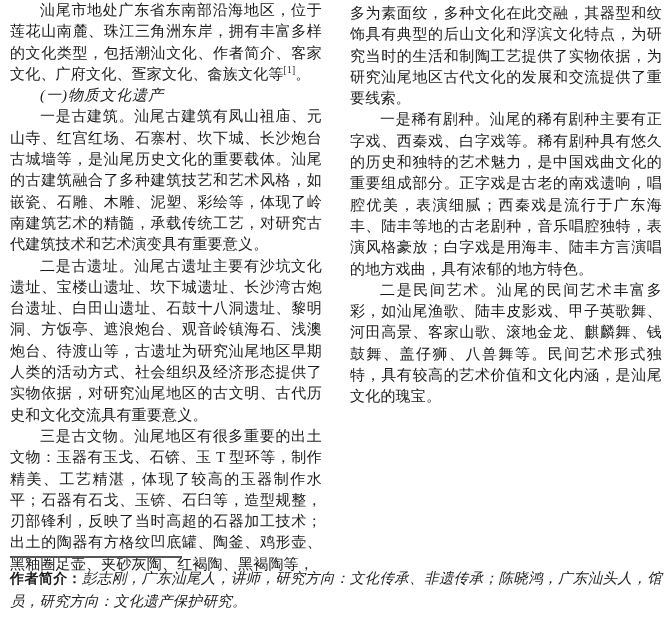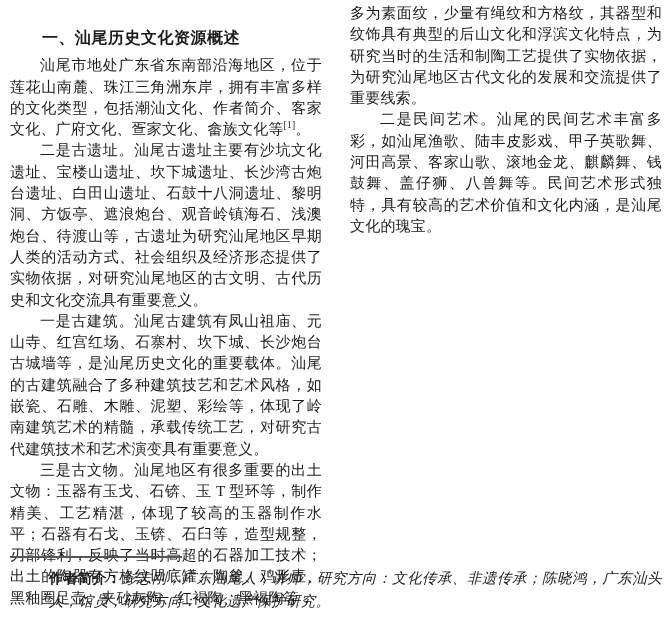--- a/index.html
+++ b/index.html
@@ -54,52 +54,52 @@
     border-top: 2px solid #565656;
     margin-bottom: 9px;
   }
   .footer-text {
     font-size: 14.5px;
     line-height: 23px;
     text-align: justify;
     text-indent: 0;
     font-style: italic;      
     letter-spacing: 0.3px;
-    margin-left: 39px;
   }
   .footer-label {
     font-style: normal;
     font-weight: bold;
     font-family: "Liberation Sans", sans-serif;
     font-size: 14px;
   }
 </style>
 </head>
 <body>
 
 <div class="page">
 
   <div class="col col-left">
-    <h2 class="sec-title">一、汕尾历史文化资源概述</h2>
 
     <p class="body"><span>汕尾市地处广东省东南部沿海地区，位于莲花山南麓、珠江三角洲东岸，拥有丰富多样的文化类型，包括潮汕文化、作者简介、客家文化、广府文化、疍家文化、畲族文化等</span><sup>[1]</sup><span>。</span></p>
 
+    <p class="sub">(一)物质文化遗产</p>
+
+    <p class="body">一是古建筑。汕尾古建筑有凤山祖庙、元山寺、红宫红场、石寨村、坎下城、长沙炮台古城墙等，是汕尾历史文化的重要载体。汕尾的古建筑融合了多种建筑技艺和艺术风格，如嵌瓷、石雕、木雕、泥塑、彩绘等，体现了岭南建筑艺术的精髓，承载传统工艺，对研究古代建筑技术和艺术演变具有重要意义。</p>
 
     <p class="body">二是古遗址。汕尾古遗址主要有沙坑文化遗址、宝楼山遗址、坎下城遗址、长沙湾古炮台遗址、白田山遗址、石鼓十八洞遗址、黎明洞、方饭亭、遮浪炮台、观音岭镇海石、浅澳炮台、待渡山等，古遗址为研究汕尾地区早期人类的活动方式、社会组织及经济形态提供了实物依据，对研究汕尾地区的古文明、古代历史和文化交流具有重要意义。</p>
-
-    <p class="body">一是古建筑。汕尾古建筑有凤山祖庙、元山寺、红宫红场、石寨村、坎下城、长沙炮台古城墙等，是汕尾历史文化的重要载体。汕尾的古建筑融合了多种建筑技艺和艺术风格，如嵌瓷、石雕、木雕、泥塑、彩绘等，体现了岭南建筑艺术的精髓，承载传统工艺，对研究古代建筑技术和艺术演变具有重要意义。</p>
 
     <p class="body">三是古文物。汕尾地区有很多重要的出土文物：玉器有玉戈、石锛、玉 T 型环等，制作精美、工艺精湛，体现了较高的玉器制作水平；石器有石戈、玉锛、石臼等，造型规整，刃部锋利，反映了当时高超的石器加工技术；出土的陶器有方格纹凹底罐、陶釜、鸡形壶、黑釉圈足壶、夹砂灰陶、红褐陶、黑褐陶等，</p>
   </div>
 
   <div class="col col-right">
-    <p class="body noindent">多为素面纹，少量有绳纹和方格纹，其器型和纹饰具有典型的后山文化和浮滨文化特点，为研究当时的生活和制陶工艺提供了实物依据，为研究汕尾地区古代文化的发展和交流提供了重要线索。</p>
+    <p class="body noindent">多为素面纹，多种文化在此交融，其器型和纹饰具有典型的后山文化和浮滨文化特点，为研究当时的生活和制陶工艺提供了实物依据，为研究汕尾地区古代文化的发展和交流提供了重要线索。</p>
 
 
 
+    <p class="body">一是稀有剧种。汕尾的稀有剧种主要有正字戏、西秦戏、白字戏等。稀有剧种具有悠久的历史和独特的艺术魅力，是中国戏曲文化的重要组成部分。正字戏是古老的南戏遗响，唱腔优美，表演细腻；西秦戏是流行于广东海丰、陆丰等地的古老剧种，音乐唱腔独特，表演风格豪放；白字戏是用海丰、陆丰方言演唱的地方戏曲，具有浓郁的地方特色。</p>
 
     <p class="body">二是民间艺术。汕尾的民间艺术丰富多彩，如汕尾渔歌、陆丰皮影戏、甲子英歌舞、河田高景、客家山歌、滚地金龙、麒麟舞、钱鼓舞、盖仔狮、八兽舞等。民间艺术形式独特，具有较高的艺术价值和文化内涵，是汕尾文化的瑰宝。</p>
   </div>
 
   <div class="footer">
     <div class="footnote-rule"></div>
     <p class="footer-text noindent"><span class="footer-label">作者简介：</span><span>彭志刚，广东汕尾人，讲师，研究方向：文化传承、非遗传承；陈晓鸿，广东汕头人，馆员，研究方向：文化遗产保护研究。</span></p>
   </div>
 
 </div>

